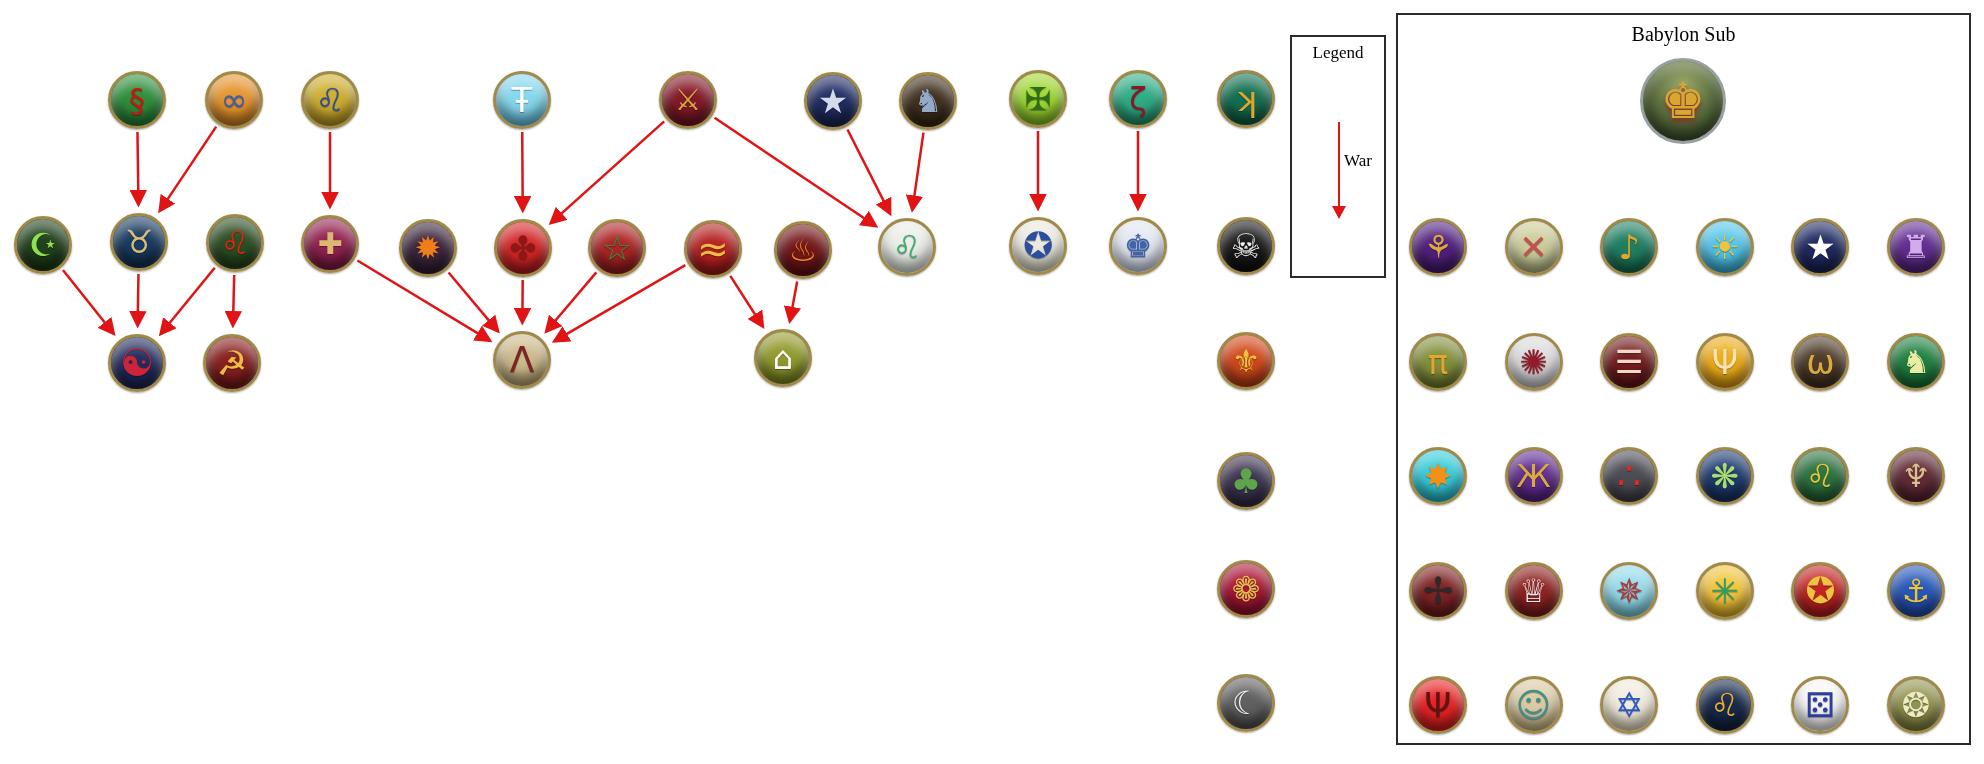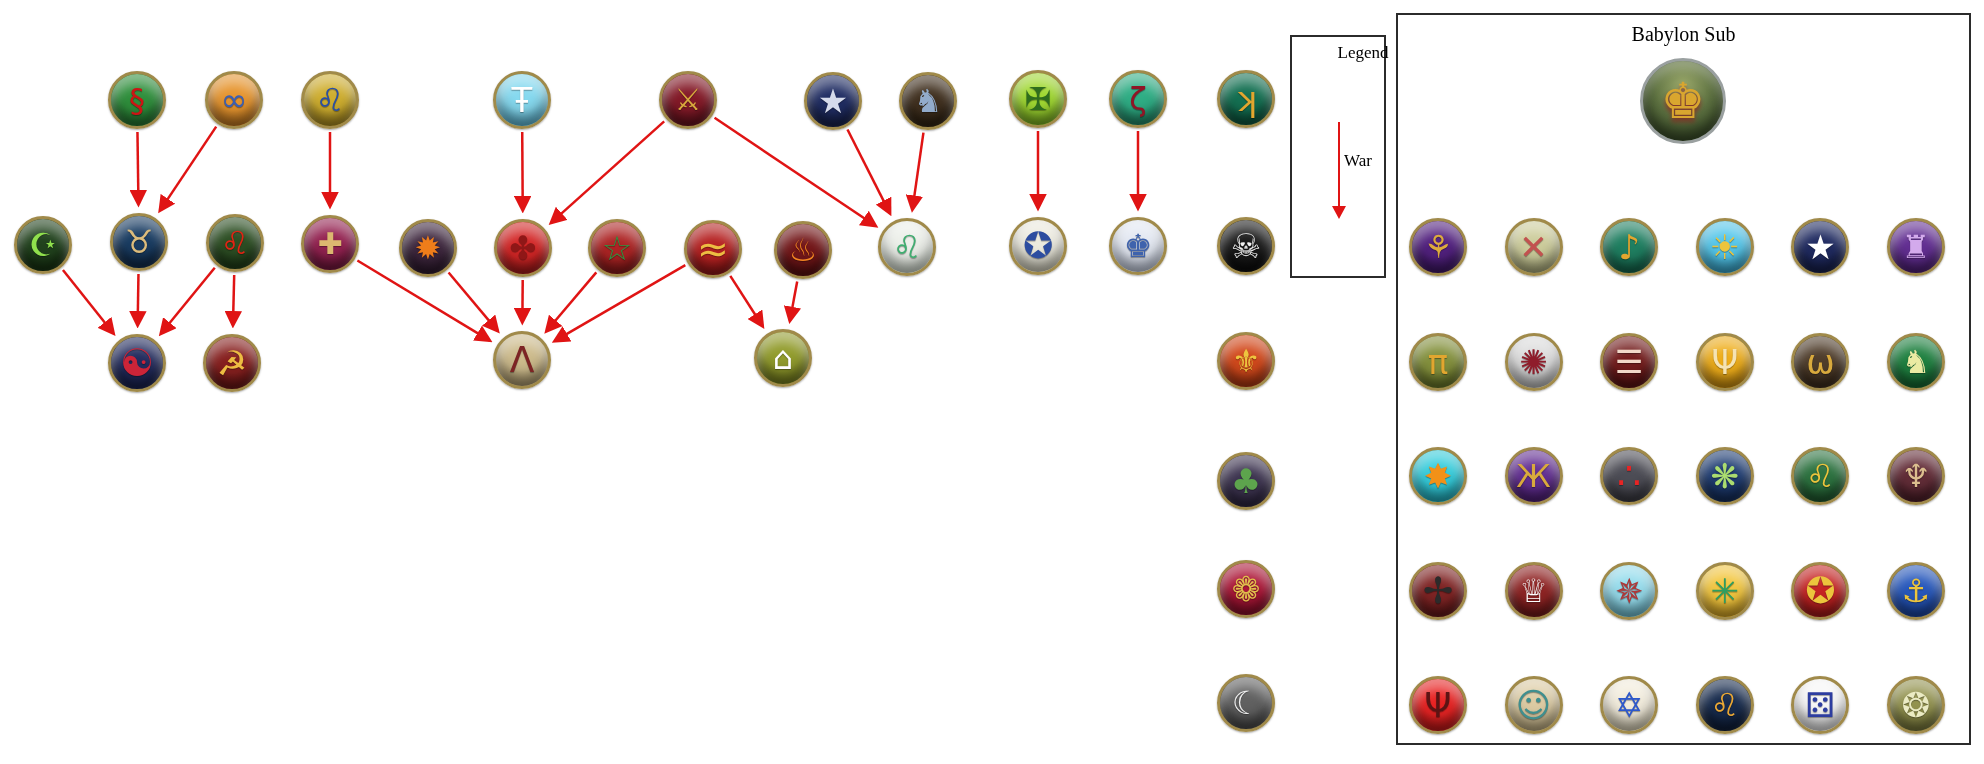--- a/index.html
+++ b/index.html
@@ -18,21 +18,21 @@
     font-family:"DejaVu Sans", sans-serif;line-height:1;
     text-shadow:0 1px 1px rgba(0,0,0,.35);
   }
   .panel-box{position:absolute;border:2px solid #2b2b2b;background:#ffffff;box-sizing:border-box;}
   .panel-title{
     position:absolute;width:100%;text-align:center;
     font-family:"Liberation Serif", serif;color:#000;
   }
   
   #legend-box{left:1290px;top:35px;width:96px;height:243px;z-index:2;}
-  #legend-title{top:6px;font-size:17px;padding-left:25px;}
+  #legend-title{top:6px;font-size:17px;}
   #legend-arrow-line{position:absolute;left:46px;top:85px;width:2px;height:84px;background:#e01414;}
   #legend-arrow-head{position:absolute;left:40px;top:169px;width:0;height:0;
     border-left:7px solid transparent;border-right:7px solid transparent;border-top:13px solid #e01414;}
   #legend-war-label{position:absolute;left:52px;top:114px;font-size:17px;font-family:"Liberation Serif", serif;}
   
   #babylon-panel{left:1396px;top:13px;width:575px;height:732px;z-index:2;}
   #babylon-title{top:8px;font-size:20px;}
   #leader-portrait{
     position:absolute;left:1640px;top:58px;width:86px;height:86px;border-radius:50%;
     border:3px solid #9aa0a0;box-sizing:border-box;z-index:3;

